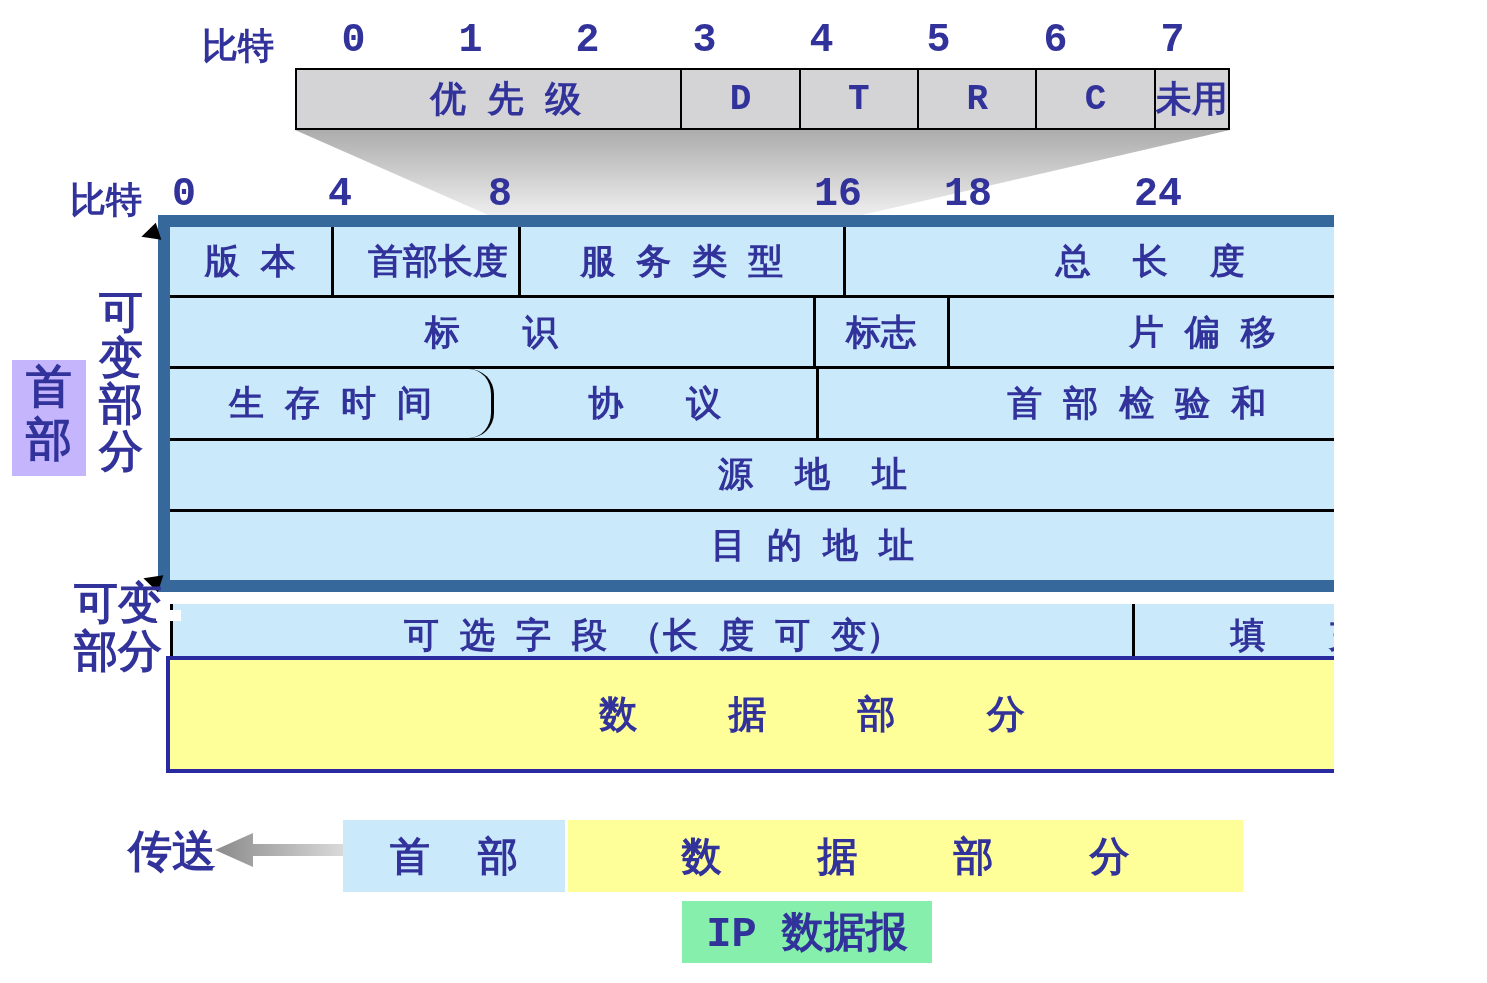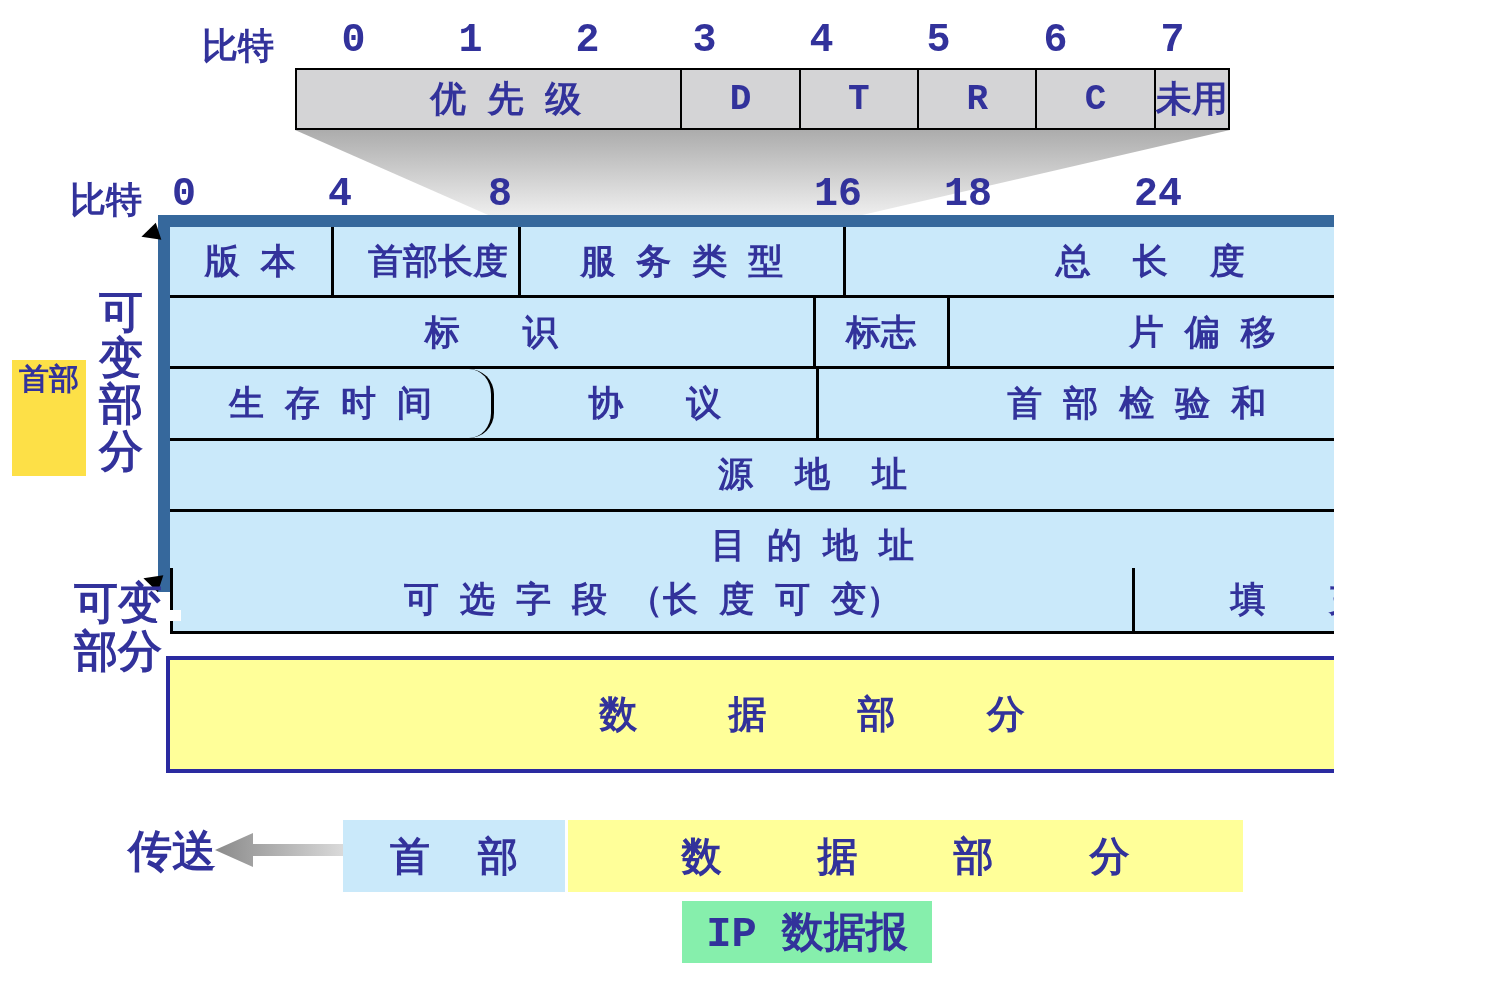--- a/index.html
+++ b/index.html
@@ -111,30 +111,30 @@
       <div class="tcell" style="flex:1;">源  地  址</div>
     </div>
     <div class="trow">
       <div class="tcell" style="flex:1;">目 的 地 址</div>
     </div>
   </div>
 
   <div class="abs corner-tick" style="left:141px;top:225px;transform:rotate(-18deg);"></div>
   <div class="abs corner-tick" style="left:143px;top:572px;transform:rotate(18deg);"></div>
 
-  <div class="abs optrow" style="left:170px;top:568px;width:1285px;height:66px;gap:7px;">
+  <div class="abs optrow" style="left:170px;top:604px;width:1285px;height:66px;gap:7px;">
     <div class="optcell" style="flex:0 0 75%;">可 选 字 段 （长 度 可 变）</div>
     <div class="optcell" style="flex:1;">填   充</div>
   </div>
   <div class="abs wtick" style="left:156px;top:610px;width:25px;height:11px;"></div>
   <div class="abs wtick" style="left:1443px;top:614px;width:28px;height:11px;"></div>
 
   <div class="abs datarow" style="left:166px;top:656px;width:1292px;height:117px;">数    据    部    分</div>
 
-  <div class="abs vlabel" style="left:12px;top:360px;width:74px;height:116px;background:#fde047;font-size:30px;line-height:1.15;padding-top:4px;">首部</div>
+  <div class="abs vlabel" style="left:12px;top:360px;width:74px;height:116px;background:#c4b5fd;font-size:46px;line-height:1.15;padding-top:4px;">首部</div>
   <div class="abs vlabel" style="left:96px;top:292px;width:50px;font-size:44px;line-height:1.05;">可变部分</div>
   <div class="abs vlabel" style="left:70px;top:583px;width:96px;font-size:44px;line-height:1.08;">可变部分</div>
 
   <span class="abs txt" style="left:128px;top:822px;font-size:44px;">传送</span>
 
   <svg class="abs" style="left:215px;top:833px;" width="132" height="34" viewBox="0 0 132 34">
     <defs>
       <linearGradient id="arrGrad" x1="0" y1="0" x2="1" y2="0">
         <stop offset="0" stop-color="#8A8A8A"></stop>
         <stop offset="1" stop-color="#DCDCDC"></stop>

